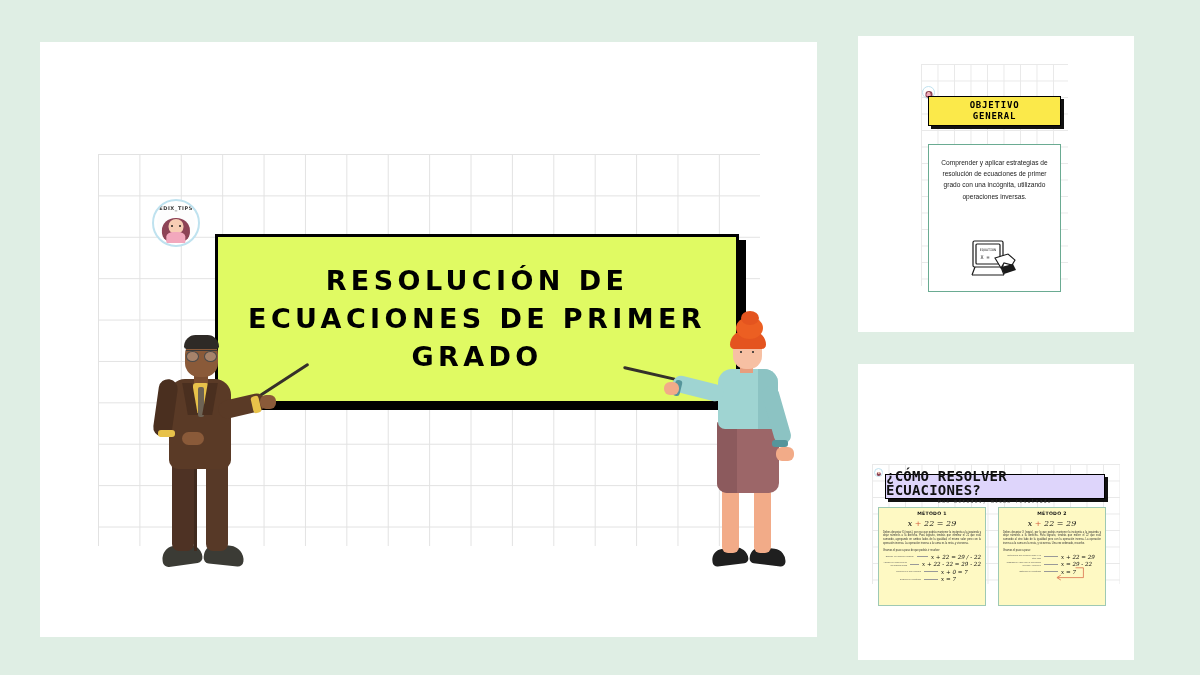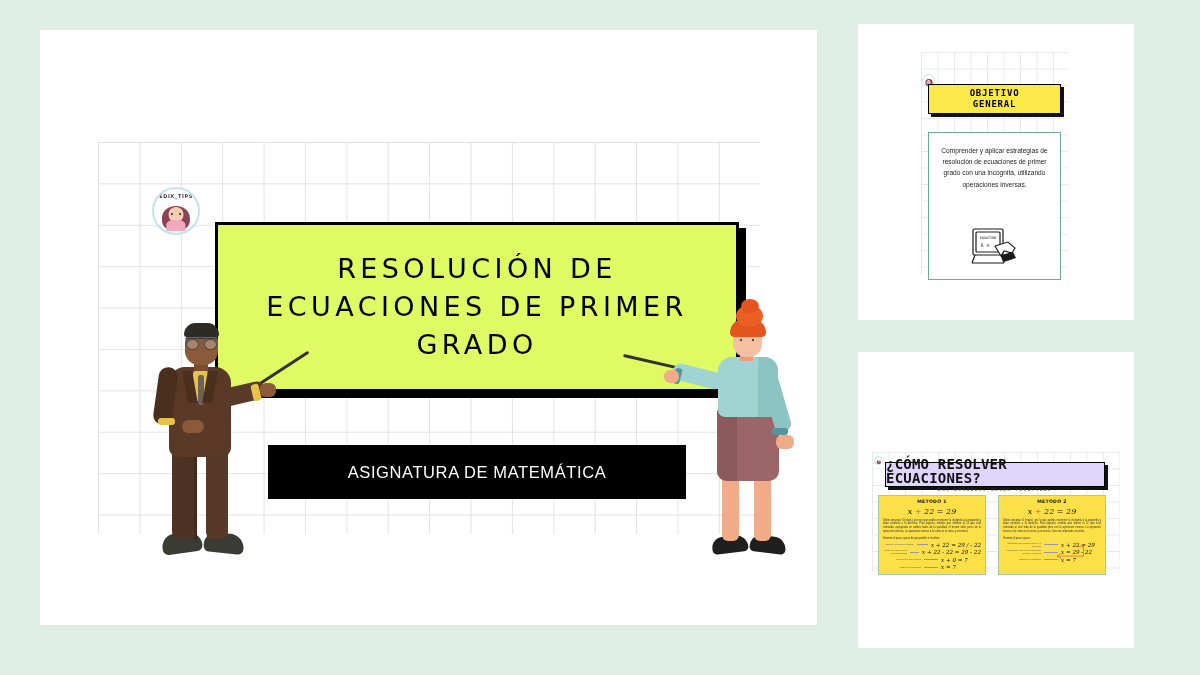--- a/index.html
+++ b/index.html
@@ -5,21 +5,21 @@
   html,body{margin:0;padding:0;}
   body{
     width:1200px;height:675px;
     background:#dfeee4;
     font-family:"Liberation Sans", sans-serif;
     overflow:hidden;
     position:relative;
   }
 
   
-  .panel{position:absolute;background:#ffffff;}
+  .panel{position:absolute;background:#ffffff;margin-top:12px;}
 
   
   #main-panel{left:40px;top:30px;width:777px;height:595px;}
   .slide-canvas{position:absolute;inset:0;overflow:hidden;}
 
   .grid-area{
     position:absolute;
     left:58px;top:112px;width:662px;height:392px;
     background-image:
       linear-gradient(to right,#e2e2e2 1px,transparent 1px),
@@ -63,21 +63,21 @@
   }
   #title-box{
     position:absolute;left:175px;top:192px;
     width:524px;height:170px;
     background:#e0fa63;border:3px solid #000;
     box-sizing:border-box;
     display:flex;align-items:center;justify-content:center;
   }
   #title-text{
     font-family:"DejaVu Sans", sans-serif;
-    font-weight:400;font-size:27px;line-height:1.42;
+    font-weight:700;font-size:27px;line-height:1.42;
     letter-spacing:4.4px;color:#000;text-align:center;
     padding:0 12px;white-space:pre-line;
   }
 
   
   #subtitle-bar{
     position:absolute;left:228px;top:415px;width:418px;height:54px;
     background:#000;display:flex;align-items:center;justify-content:center;
   }
   #subtitle-text{
@@ -185,22 +185,22 @@
   }
   #met-head-title{
     font-family:"DejaVu Sans Mono", monospace;font-weight:700;
     font-size:14px;letter-spacing:.2px;color:#111;line-height:1;
   }
   #met-head-sub{
     font-family:"DejaVu Sans Mono", monospace;font-size:4.6px;
     letter-spacing:1.3px;color:#3c3c3c;margin-top:2.5px;
   }
   .method-card{
-    position:absolute;top:143px;width:108px;height:80px;
-    border:1.2px solid #9ec9b4;box-sizing:border-box;background:#fde047;
+    position:absolute;top:143px;width:108px;height:99px;
+    border:1.2px solid #9ec9b4;box-sizing:border-box;background:#fef9c3;
     padding:3px 4px;
   }
   #method-1{left:20px;}
   #method-2{left:140px;}
   .method-title{
     text-align:center;font-family:"DejaVu Sans",sans-serif;font-weight:700;
     font-size:4.6px;letter-spacing:.3px;color:#111;
   }
   .method-eq{
     text-align:center;font-family:"DejaVu Serif",serif;font-style:italic;
@@ -237,23 +237,20 @@
       <div class="badge-body"></div>
     </div>
 
     <div id="title-shadow"></div>
     <div id="title-box">
       <div id="title-text">RESOLUCIÓN DE
 ECUACIONES DE PRIMER
 GRADO</div>
     </div>
 
-    <div id="subtitle-bar">
-      <div id="subtitle-text">ASIGNATURA DE MATEMÁTICA</div>
-    </div>
 
     <div class="figure" id="teacher-male">
       <div class="m-pointer"></div>
       <div class="m-shoe l"></div>
       <div class="m-shoe r"></div>
       <div class="m-leg l"></div>
       <div class="m-leg r"></div>
       <div class="m-legsplit"></div>
       <div class="m-torso"></div>
       <div class="m-shirt"></div>

